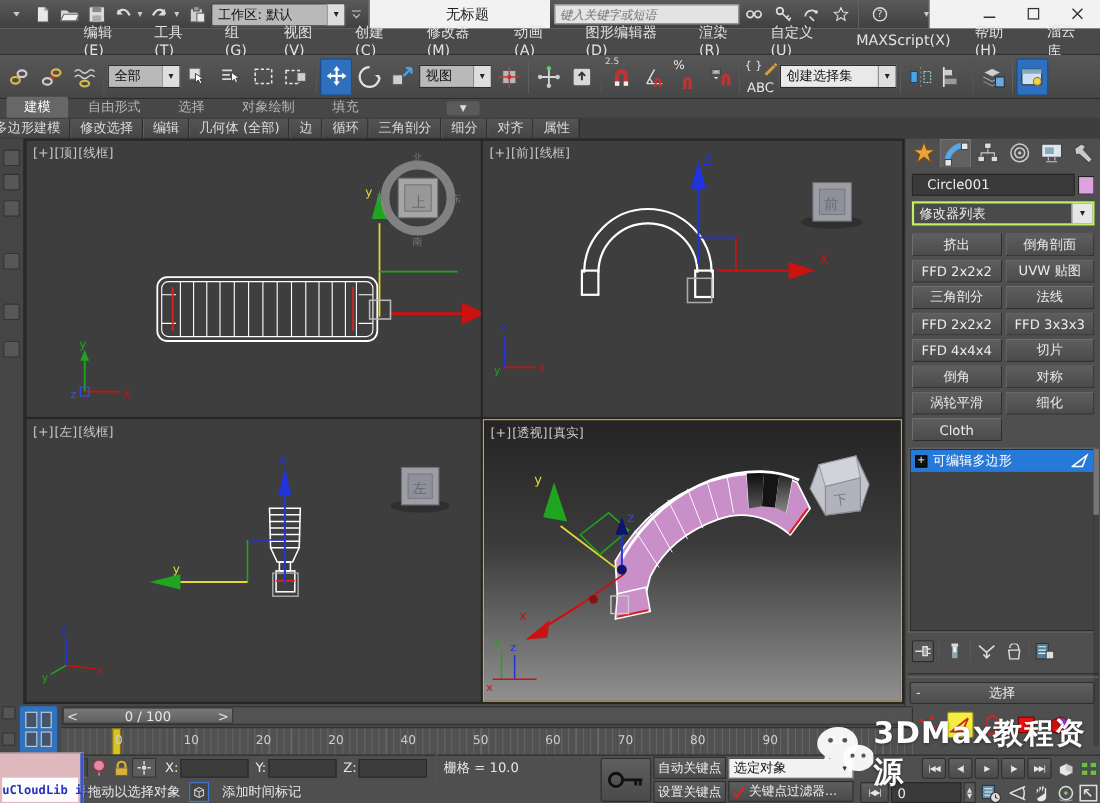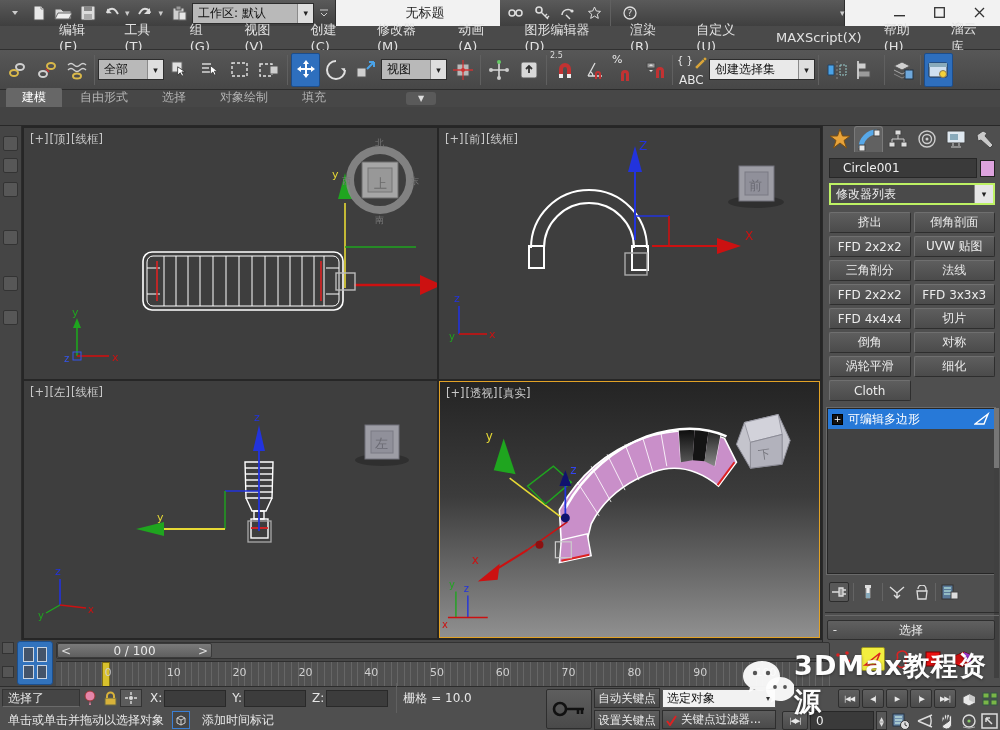--- a/index.html
+++ b/index.html
@@ -13,21 +13,21 @@
   #qat { left:0; width:336px; }
   #searchbar { left:500px; width:345px; }
   .tbtn { width:24px; height:20px; display:flex; align-items:center; justify-content:center; border-radius:2px; }
   .tiny-arrow { font-size:9px; color:#ccc; width:8px; }
   #win-title { position:absolute; left:350px; top:4px; width:150px; text-align:center; color:#222; font-size:13px; }
   #search-input { width:168px; height:18px; background:#e3e3e3; border:1px solid #8a8a8a; color:#444; font-style:italic; font-size:11px; padding:0 4px; font-family:"DejaVu Sans", sans-serif; }
   .winctl { position:absolute; top:0; width:38px; height:24px; display:flex; align-items:center; justify-content:center; color:#333; }
   #btn-min { right:82px; } #btn-max { right:42px; } #btn-close { right:2px; }
 
   
-  #menubar { position:absolute; left:0; top:26px; width:1000px; height:24px; background:#4a4a4a; border-bottom:1px solid #303030; display:flex; align-items:center; padding-left:48px; }
+  #menubar { position:absolute; left:0; top:26px; width:1000px; height:24px; background:#4a4a4a; border-bottom:1px solid #303030; display:flex; align-items:center; padding-left:65px; }
   .menu-item { padding:3px 11px; font-size:13px; color:#e2e2e2; cursor:default; }
 
   
   #maintoolbar { position:absolute; left:0; top:50px; width:1000px; height:40px; background:linear-gradient(#575757,#474747); border-bottom:1px solid #2c2c2c; display:flex; align-items:center; padding:0 2px; gap:1px; }
   .mtb { width:29px; height:34px; display:flex; align-items:center; justify-content:center; border-radius:2px; position:relative; }
   .mtb.active { background:#2e6fbe; border:1px solid #1d4d8a; }
   .mtb-sep { width:1px; height:30px; background:#343434; border-right:1px solid #606060; margin:0 2px; }
   .combo { height:21px; background:#b9b9b9; border:1px solid #2d2d2d; color:#111; display:flex; align-items:center; font-size:12px;justify-content:center; }
   .combo .cval { flex:1; padding:0 5px; white-space:nowrap; overflow:hidden; }
   .combo .carr { width:16px; height:100%; background:#dedede; border-left:1px solid #8a8a8a; display:flex; align-items:center; justify-content:center; color:#222; font-size:9px; }
@@ -201,20 +201,21 @@
       <div class="tbtn" style="width:16px">
           <svg width="10" height="10">
             <path d="M1,2 h8 M2,5 l3,3 3,-3" stroke="#ccc" fill="none"></path>
           </svg>
         </div>
     </div>
 
     <div id="win-title">无标题</div>
 
     <div class="tb-dark" id="searchbar">
+      <input id="search-input" placeholder="键入关键字或短语" style="">
       <div class="tbtn">
           <svg width="16" height="12">
             <circle cx="4" cy="6" r="3" fill="none" stroke="#ddd" stroke-width="1.5"></circle>
             <circle cx="11" cy="6" r="3" fill="none" stroke="#ddd" stroke-width="1.5"></circle>
             <path d="M7,6 h1" stroke="#ddd"></path>
           </svg>
         </div>
       <div class="tbtn">
           <svg width="15" height="14">
             <circle cx="4" cy="4" r="3" fill="none" stroke="#ddd" stroke-width="1.6"></circle>
@@ -445,20 +446,32 @@
 
   <div id="ribbon">
     <div id="ribbon-tabs">
         <div class="rtab active">建模</div>
         <div class="rtab">自由形式</div>
         <div class="rtab">选择</div>
         <div class="rtab">对象绘制</div>
         <div class="rtab">填充</div>
       </div>
     <div id="ribbon-flyout" style="position:absolute;left:396px;top:2px">▼</div>
+    <div id="ribbon-row">
+        <div class="rbtn">多边形建模</div>
+        <div class="rbtn">修改选择</div>
+        <div class="rbtn">编辑</div>
+        <div class="rbtn">几何体 (全部)</div>
+        <div class="rbtn">边</div>
+        <div class="rbtn">循环</div>
+        <div class="rbtn">三角剖分</div>
+        <div class="rbtn">细分</div>
+        <div class="rbtn">对齐</div>
+        <div class="rbtn">属性</div>
+      </div>
   </div>
 
   <div id="leftstrip">
     <div class="ls-icon" style="top:10px"></div>
     <div class="ls-icon" style="top:32px"></div>
     <div class="ls-icon" style="top:56px"></div>
     <div class="ls-icon" style="top:104px"></div>
     <div class="ls-icon" style="top:150px"></div>
     <div class="ls-icon" style="top:184px"></div>
   </div>
@@ -994,20 +1007,25 @@
         </svg>
       </div>
     <div class="nav-icon" style="left:979px;top:24px">
         <svg width="17" height="16">
           <rect x="1" y="1" width="15" height="14" fill="none" stroke="#ddd" stroke-width="1.5"></rect>
           <path d="M11,11 L5,5 M5,5 h4 M5,5 v4" stroke="#ddd" stroke-width="1.5" fill="none"></path>
         </svg>
       </div>
   </div>
 
+  <div id="plugin-window">
+    <div class="inner">
+        <span class="ttl">uCloudLib i:</span>
+      </div>
+  </div>
 
   <div id="watermark">
     <svg width="58" height="54">
       <path d="M22,4 C11,4 3,11 3,19 c0,5 3,9 7,11.5 l-1.5,5 5.5,-3 c2.4,.7 5,1 7,1 c11,0 19,-6.5 19,-14.5 C40,11 33,4 22,4 z" fill="#fdfdfd" opacity=".95"></path>
       <circle cx="15" cy="16" r="2.2" fill="#555"></circle>
         <circle cx="28" cy="16" r="2.2" fill="#555"></circle>
       <path d="M40,20 c8,0 15,5.5 15,12 c0,6.5 -7,12 -15,12 c-1.8,0 -3.6,-.25 -5.2,-.7 l-4.3,2.4 1.2,-4 C28.5,39.6 26,36 26,32 c0,-6.5 6,-12 14,-12 z" fill="#fdfdfd" opacity=".95"></path>
       <circle cx="35" cy="30" r="1.9" fill="#555"></circle>
         <circle cx="45" cy="30" r="1.9" fill="#555"></circle>
     </svg>

